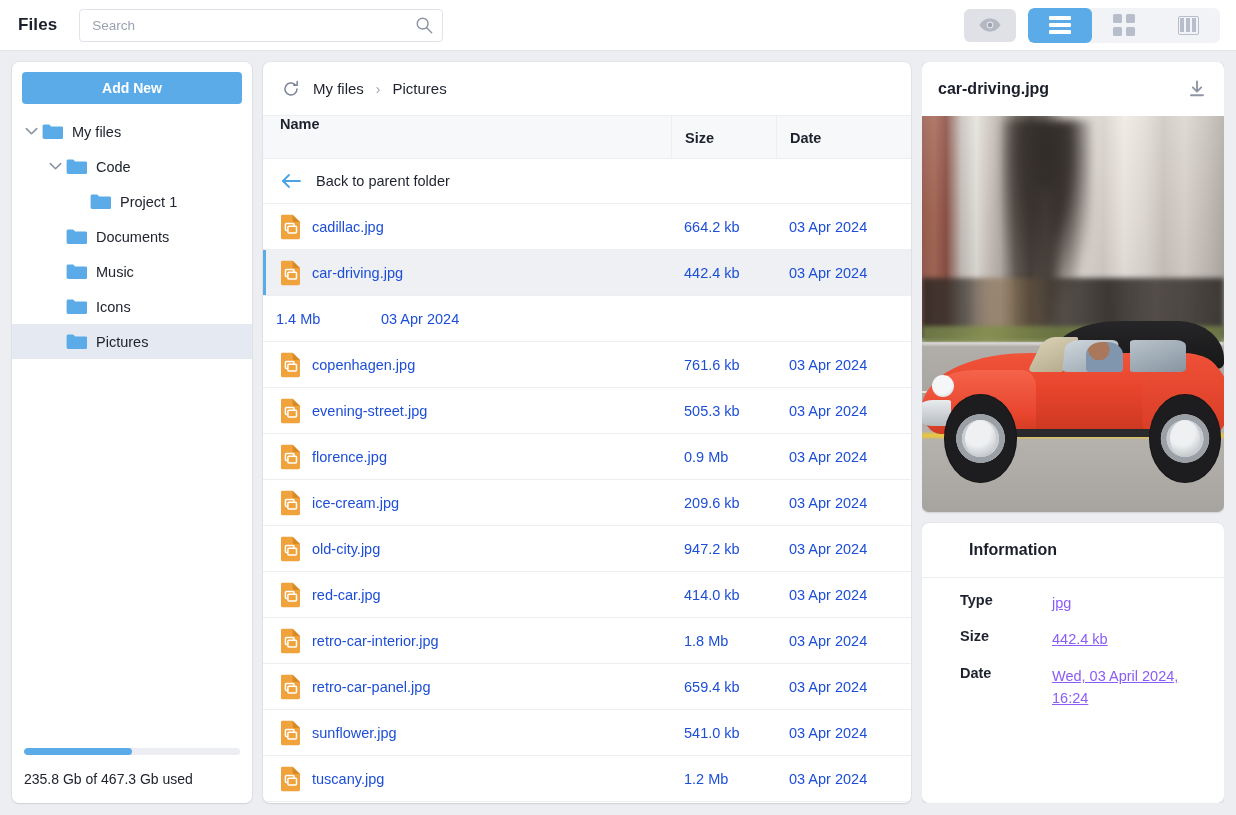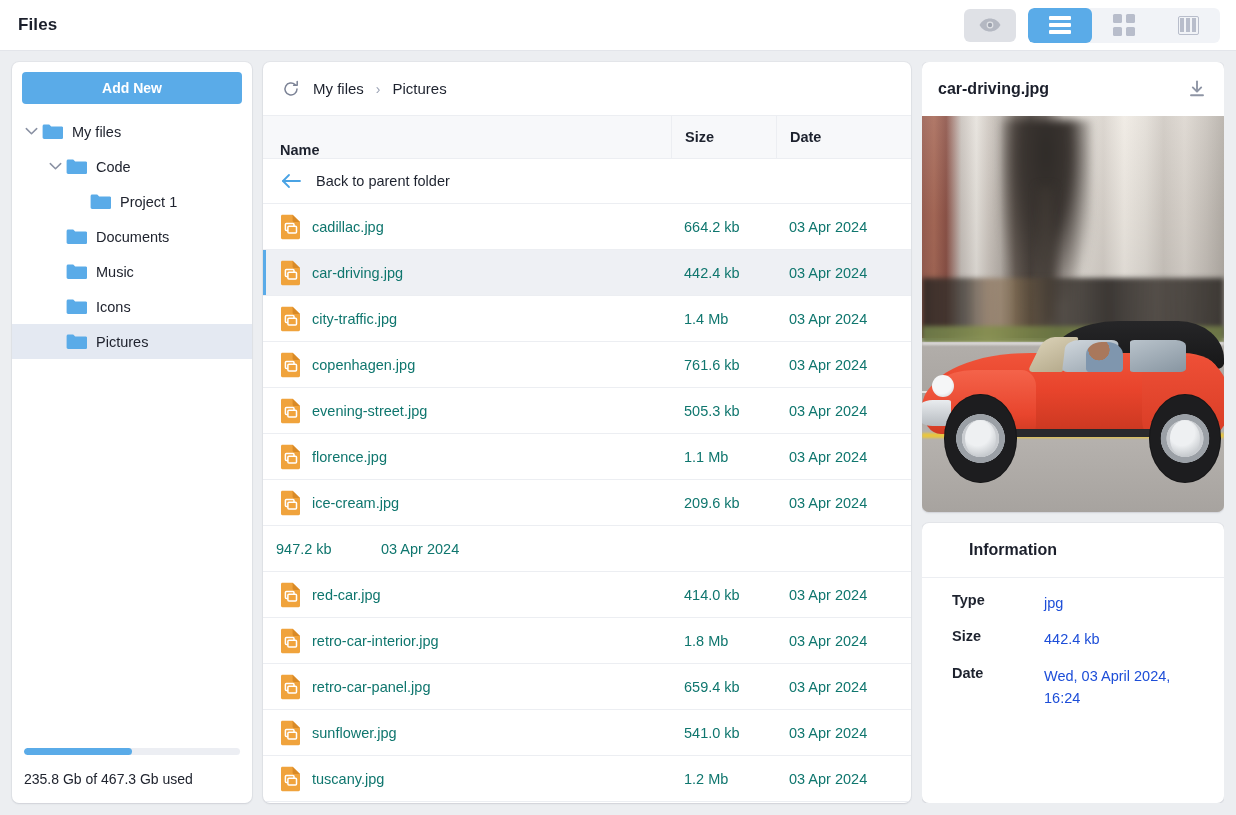--- a/index.html
+++ b/index.html
@@ -213,21 +213,21 @@
     font-size: 15px;
     color: #1d222e;
     cursor: pointer;
   }
   .crumb-sep { color: #9aa2b4; font-size: 14px; }
 
   .table-head {
     height: 43px;
     min-height: 43px;
     display: flex;
-    align-items: flex-end;
+    align-items: flex-start;
     background: #f7f8fa;
     border-bottom: 1px solid #eceef2;
     font-size: 14.5px;
     font-weight: bold;
     color: #1d222e;
   }
   .col-name { flex: 1; min-width: 0; padding-left: 17px; }
   .col-size { width: 105px; flex: 0 0 105px; padding-left: 13px; border-left: 1px solid #eceef2; }
   .col-date { width: 135px; flex: 0 0 135px; padding-left: 13px; border-left: 1px solid #eceef2; }
   .table-head .col-size, .table-head .col-date { height: 43px; display: flex; align-items: center; }
@@ -246,21 +246,21 @@
     color: #1d222e;
   }
 
   .frow {
     height: 46px;
     display: flex;
     align-items: center;
     border-bottom: 1px solid #eceef2;
     cursor: pointer;
     font-size: 14.5px;
-    color: #0f766e;
+    color: #1d4ed8;
     position: relative;
   }
   .frow.selected { background: #eef0f4; }
   .frow.selected::before {
     content: "";
     position: absolute;
     left: 0; top: 0; bottom: 0;
     width: 3px;
     background: #5aabe8;
   }
@@ -473,34 +473,41 @@
   
   .info-card { flex: 1; display: flex; flex-direction: column; overflow: hidden; }
   .info-head {
     height: 55px;
     min-height: 55px;
     display: flex; align-items: center;
     padding: 0 16px;
     border-bottom: 1px solid #eceef2;
   }
   .info-title { font-size: 16px; font-weight: bold; color: #1b1f2b; margin-left: 31px; }
-  .info-body { padding: 14px 16px 14px 16px; }
+  .info-body { padding: 14px 16px 14px 16px; margin-left: 8px; }
   .info-row { display: flex; margin-bottom: 14px; font-size: 14.5px; }
   .info-row:last-child { margin-bottom: 0; }
   .info-key { width: 106px; flex: 0 0 106px; font-weight: bold; color: #1d222e; padding-left: 14px; }
-  .info-val { flex: 1; color: #1d4ed8; line-height: 1.55; }
+  .info-val { flex: 1; color: #8b5cf6; line-height: 1.55; text-decoration: underline; }
 </style>
 </head>
 <body>
 
 <div class="app">
 
   <div class="header">
     <div class="app-title">Files</div>
 
+    <div class="search-wrap">
+      <input class="search-input" type="text" placeholder="Search" style="">
+      <svg class="search-icon" viewBox="0 0 20 20" fill="none">
+        <circle cx="8.5" cy="8.5" r="6" stroke="#8b93a6" stroke-width="1.6"></circle>
+        <line x1="13" y1="13" x2="18.5" y2="18.5" stroke="#8b93a6" stroke-width="1.6" stroke-linecap="round"></line>
+      </svg>
+    </div>
 
     <div class="header-right">
       <button class="eye-btn">
         <svg width="24" height="16" viewBox="0 0 24 16" fill="none">
           <path d="M1.5 8C4 3.5 8 1.5 12 1.5S20 3.5 22.5 8C20 12.5 16 14.5 12 14.5S4 12.5 1.5 8Z" fill="#b4b8c2"></path>
           <circle cx="12" cy="8" r="3.4" fill="#e0e2e6"></circle>
           <circle cx="12" cy="8" r="2.2" fill="#9ea3af"></circle>
         </svg>
       </button>
 
@@ -671,31 +678,20 @@
                     <rect x="5.4" y="9.6" width="8.6" height="6.8" rx="1" stroke="#ffffff" stroke-width="1.5"></rect>
                     <rect x="7.9" y="12.2" width="8.6" height="6.8" rx="1" fill="#f0a33c" stroke="#ffffff" stroke-width="1.5"></rect>
                   </svg>
                 </span>
                 <span class="fname">car-driving.jpg</span>
               </div>
               <div class="col-size">442.4 kb</div>
               <div class="col-date">03 Apr 2024</div>
             </div>
             <div class="frow">
-              <div class="col-name">
-                <span style="display: flex;">
-                  <svg width="21" height="26" viewBox="0 0 21 26" fill="none">
-                    <path d="M1 2.2C1 1.4 1.6.8 2.4.8h10.2L20 8.1v15.7c0 .8-.6 1.4-1.4 1.4H2.4c-.8 0-1.4-.6-1.4-1.4V2.2Z" fill="#f0a33c"></path>
-                    <path d="M12.6.8 20 8.1h-6a1.4 1.4 0 0 1-1.4-1.4V.8Z" fill="#d98a27"></path>
-                    <rect x="5.4" y="9.6" width="8.6" height="6.8" rx="1" stroke="#ffffff" stroke-width="1.5"></rect>
-                    <rect x="7.9" y="12.2" width="8.6" height="6.8" rx="1" fill="#f0a33c" stroke="#ffffff" stroke-width="1.5"></rect>
-                  </svg>
-                </span>
-                <span class="fname">city-traffic.jpg</span>
-              </div>
               <div class="col-size">1.4 Mb</div>
               <div class="col-date">03 Apr 2024</div>
             </div>
             <div class="frow">
               <div class="col-name">
                 <span style="display: flex;">
                   <svg width="21" height="26" viewBox="0 0 21 26" fill="none">
                     <path d="M1 2.2C1 1.4 1.6.8 2.4.8h10.2L20 8.1v15.7c0 .8-.6 1.4-1.4 1.4H2.4c-.8 0-1.4-.6-1.4-1.4V2.2Z" fill="#f0a33c"></path>
                     <path d="M12.6.8 20 8.1h-6a1.4 1.4 0 0 1-1.4-1.4V.8Z" fill="#d98a27"></path>
                     <rect x="5.4" y="9.6" width="8.6" height="6.8" rx="1" stroke="#ffffff" stroke-width="1.5"></rect>
@@ -727,39 +723,50 @@
                 <span style="display: flex;">
                   <svg width="21" height="26" viewBox="0 0 21 26" fill="none">
                     <path d="M1 2.2C1 1.4 1.6.8 2.4.8h10.2L20 8.1v15.7c0 .8-.6 1.4-1.4 1.4H2.4c-.8 0-1.4-.6-1.4-1.4V2.2Z" fill="#f0a33c"></path>
                     <path d="M12.6.8 20 8.1h-6a1.4 1.4 0 0 1-1.4-1.4V.8Z" fill="#d98a27"></path>
                     <rect x="5.4" y="9.6" width="8.6" height="6.8" rx="1" stroke="#ffffff" stroke-width="1.5"></rect>
                     <rect x="7.9" y="12.2" width="8.6" height="6.8" rx="1" fill="#f0a33c" stroke="#ffffff" stroke-width="1.5"></rect>
                   </svg>
                 </span>
                 <span class="fname">florence.jpg</span>
               </div>
-              <div class="col-size">1.1 Mb</div>
+              <div class="col-size">0.9 Mb</div>
               <div class="col-date">03 Apr 2024</div>
             </div>
             <div class="frow">
               <div class="col-name">
                 <span style="display: flex;">
                   <svg width="21" height="26" viewBox="0 0 21 26" fill="none">
                     <path d="M1 2.2C1 1.4 1.6.8 2.4.8h10.2L20 8.1v15.7c0 .8-.6 1.4-1.4 1.4H2.4c-.8 0-1.4-.6-1.4-1.4V2.2Z" fill="#f0a33c"></path>
                     <path d="M12.6.8 20 8.1h-6a1.4 1.4 0 0 1-1.4-1.4V.8Z" fill="#d98a27"></path>
                     <rect x="5.4" y="9.6" width="8.6" height="6.8" rx="1" stroke="#ffffff" stroke-width="1.5"></rect>
                     <rect x="7.9" y="12.2" width="8.6" height="6.8" rx="1" fill="#f0a33c" stroke="#ffffff" stroke-width="1.5"></rect>
                   </svg>
                 </span>
                 <span class="fname">ice-cream.jpg</span>
               </div>
               <div class="col-size">209.6 kb</div>
               <div class="col-date">03 Apr 2024</div>
             </div>
             <div class="frow">
+              <div class="col-name">
+                <span style="display: flex;">
+                  <svg width="21" height="26" viewBox="0 0 21 26" fill="none">
+                    <path d="M1 2.2C1 1.4 1.6.8 2.4.8h10.2L20 8.1v15.7c0 .8-.6 1.4-1.4 1.4H2.4c-.8 0-1.4-.6-1.4-1.4V2.2Z" fill="#f0a33c"></path>
+                    <path d="M12.6.8 20 8.1h-6a1.4 1.4 0 0 1-1.4-1.4V.8Z" fill="#d98a27"></path>
+                    <rect x="5.4" y="9.6" width="8.6" height="6.8" rx="1" stroke="#ffffff" stroke-width="1.5"></rect>
+                    <rect x="7.9" y="12.2" width="8.6" height="6.8" rx="1" fill="#f0a33c" stroke="#ffffff" stroke-width="1.5"></rect>
+                  </svg>
+                </span>
+                <span class="fname">old-city.jpg</span>
+              </div>
               <div class="col-size">947.2 kb</div>
               <div class="col-date">03 Apr 2024</div>
             </div>
             <div class="frow">
               <div class="col-name">
                 <span style="display: flex;">
                   <svg width="21" height="26" viewBox="0 0 21 26" fill="none">
                     <path d="M1 2.2C1 1.4 1.6.8 2.4.8h10.2L20 8.1v15.7c0 .8-.6 1.4-1.4 1.4H2.4c-.8 0-1.4-.6-1.4-1.4V2.2Z" fill="#f0a33c"></path>
                     <path d="M12.6.8 20 8.1h-6a1.4 1.4 0 0 1-1.4-1.4V.8Z" fill="#d98a27"></path>
                     <rect x="5.4" y="9.6" width="8.6" height="6.8" rx="1" stroke="#ffffff" stroke-width="1.5"></rect>

